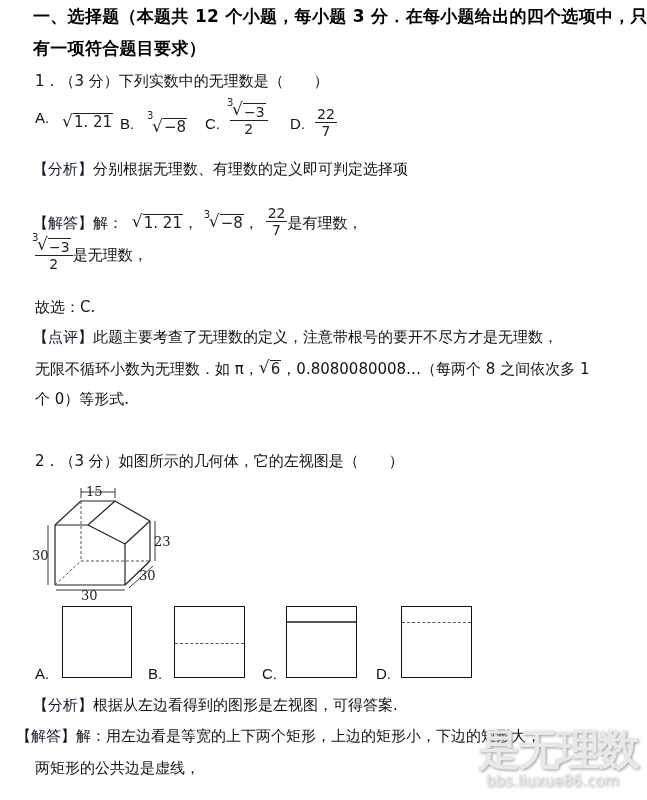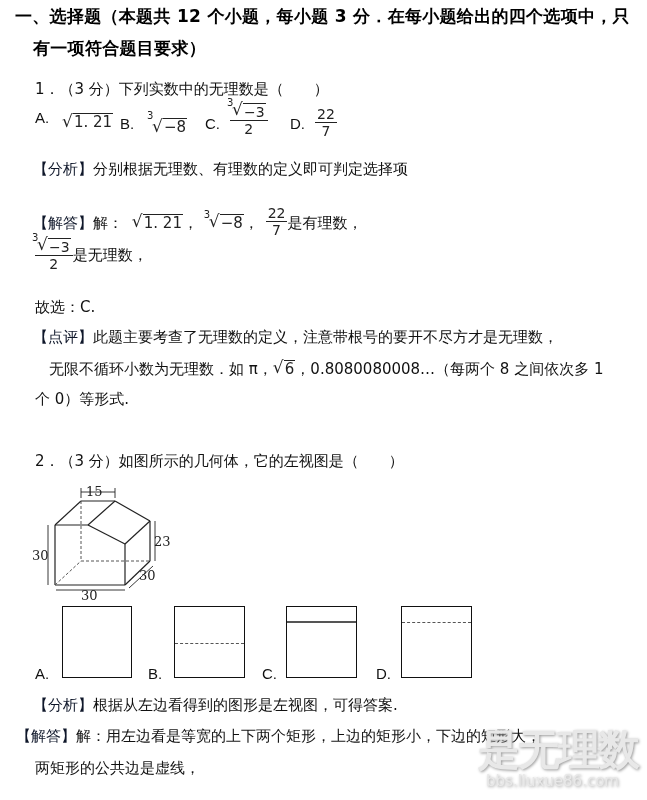--- a/index.html
+++ b/index.html
@@ -22,24 +22,24 @@
   .dash { position:absolute; left:0; right:0; border-top:1.5px dashed #555; }
   .solid { position:absolute; left:0; right:0; border-top:2px solid #555; }
   .watermark { position:absolute; left:478px; top:728px; width:168px; height:70px; color:#e8e8e8;
                text-shadow:1px 1px 3px #999; font-family:"DejaVu Sans", sans-serif; }
   .watermark .big { font-size:42px; font-weight:bold; letter-spacing:-2px; line-height:44px; }
   .watermark .small { font-size:15px; line-height:18px; margin-left:8px; }
 </style>
 </head>
 <body>
 
-<div class="abs heading" style="left:15px;top:6px;text-align:right;">一、选择题（本题共 12 个小题，每小题 3 分．在每小题给出的四个选项中，只</div>
+<div class="abs heading" style="left:33px;top:6px;text-align:right;">一、选择题（本题共 12 个小题，每小题 3 分．在每小题给出的四个选项中，只</div>
 <div class="abs heading" style="left:33px;top:38px;">有一项符合题目要求）</div>
 
-<div class="abs txt" style="left:35px;top:80px;">1．（3 分）下列实数中的无理数是（　　）</div>
+<div class="abs txt" style="left:35px;top:72px;">1．（3 分）下列实数中的无理数是（　　）</div>
 
 <div class="abs" style="left:35px;top:108px;">
   <span class="optlabel">A.</span>
 </div>
 <div class="abs math" style="left:62px;top:113px;">
   <span class="sqrt"><span class="rad">√</span><span class="body">1. 21</span></span>
 </div>
 
 <div class="abs optlabel" style="left:120px;top:115px;">B.</div>
 <div class="abs math" style="left:152px;top:118px;">
@@ -81,21 +81,21 @@
       <span class="num"><span class="sqrt"><span class="idx">3</span><span class="rad">√</span><span class="body">−3</span></span></span>
       <span class="den">2</span>
     </span><span>是无理数，</span>
 </div>
 
 <div class="abs txt" style="left:35px;top:298px;">故选：C.</div>
 
 <div class="abs txt" style="left:33px;top:328px;">
   <span class="tag">【点评】</span><span>此题主要考查了无理数的定义，注意带根号的要开不尽方才是无理数，</span>
 </div>
-<div class="abs txt" style="left:35px;top:360px;margin-left:14px;">
+<div class="abs txt" style="left:35px;top:360px;">
   <span>无限不循环小数为无理数．如 π，</span><span class="math sqrt"><span class="rad">√</span><span class="body">6</span></span><span>，0.8080080008…（每两个 8 之间依次多 1</span>
 </div>
 <div class="abs txt" style="left:35px;top:390px;">个 0）等形式.</div>
 
 <div class="abs txt" style="left:35px;top:452px;">2．（3 分）如图所示的几何体，它的左视图是（　　）</div>
 
 <svg class="abs" style="left:28px;top:478px;" width="150" height="125" viewBox="0 0 150 125">
   <g stroke="#222" stroke-width="1.2" fill="none">
 
     <line x1="27" y1="47" x2="27" y2="107"></line>

